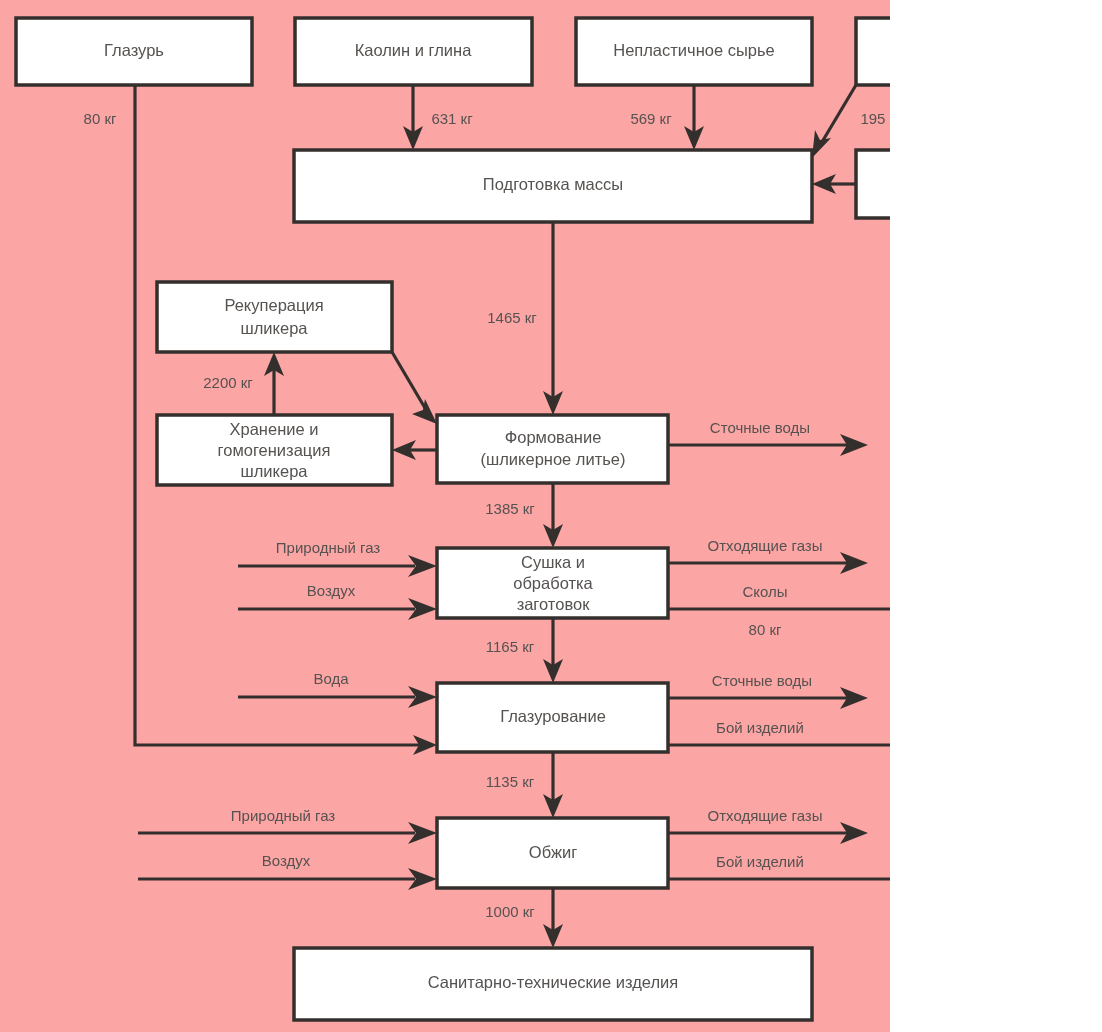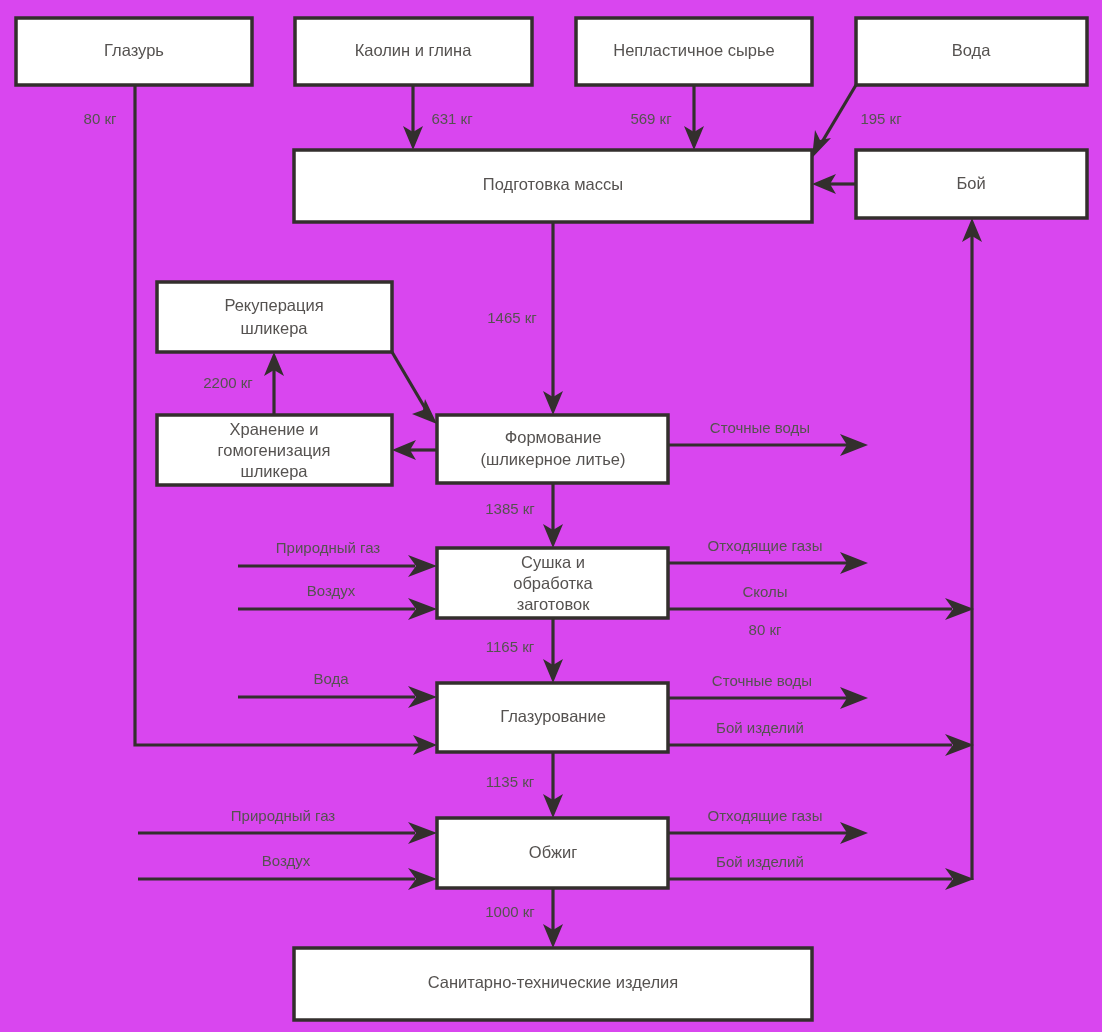--- a/index.html
+++ b/index.html
@@ -3,23 +3,23 @@
 <meta charset="utf-8">
 <title>Технологическая схема</title>
 <style>
   html, body {
     margin: 0;
     padding: 0;
     background: #ffffff;
   }
   #diagram-root {
     position: relative;
-    width: 1102px;
+    width: 890px;
     height: 1032px;
-    background: #d946ef;
+    background: #fca5a5;
     font-family: "Liberation Sans", "DejaVu Sans", sans-serif;
     overflow: hidden;
   }
   svg.flow {
     position: absolute;
     left: 0;
     top: 0;
     width: 1102px;
     height: 1032px;
     display: block;

